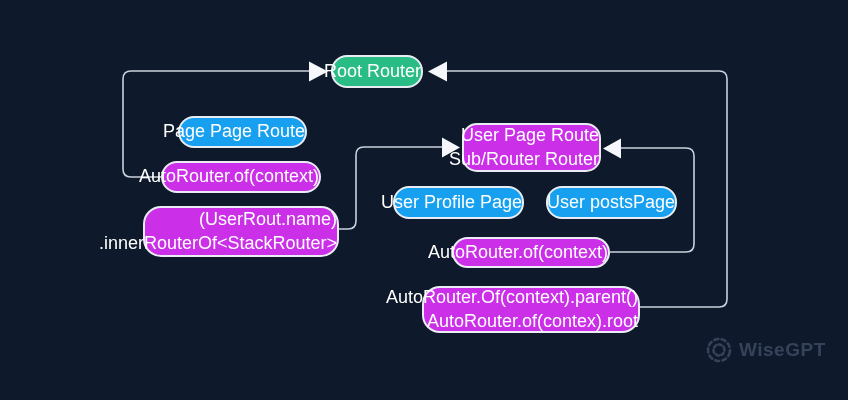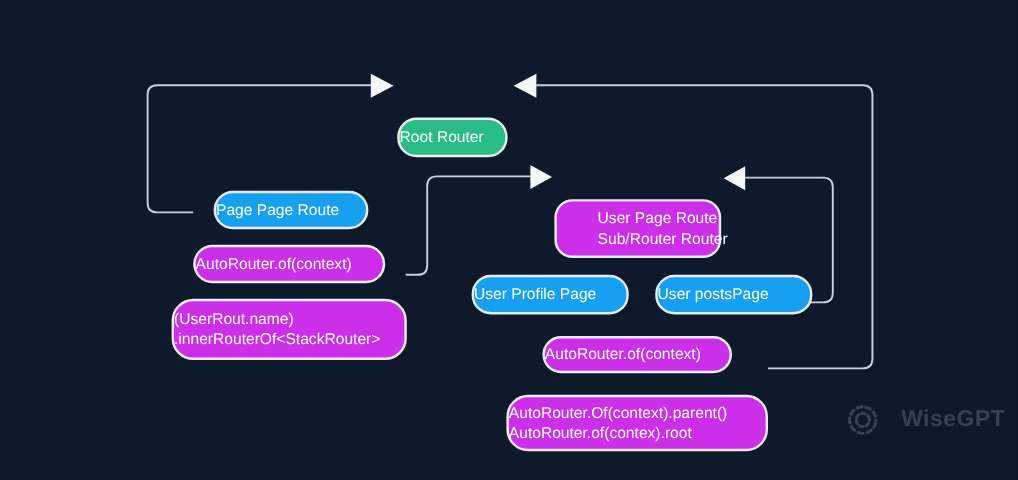--- a/index.html
+++ b/index.html
@@ -12,42 +12,41 @@
     font-family: "Liberation Sans", sans-serif;
   }
   .wires { position: absolute; left: 0; top: 0; }
   .wire { fill: none; stroke: var(--line, #c9d1dc); stroke-width: 1.6px; }
   .arrow { fill: var(--arrow, #f5f7fa); }
   .node {
     position: absolute;
     box-sizing: border-box;
     display: flex;
     flex-direction: column;
-    align-items: flex-start;
+    align-items: flex-end;
     justify-content: center;
     border: 2px solid var(--node-border, #e9edf3);
     border-radius: 16px;
     color: var(--node-text, #ffffff);
-    font-size: 13px;
+    font-size: 18px;
     line-height: 1.3;
     text-align: center;
     white-space: nowrap;
-    margin-top: 43px;
   }
   .node span { display: block; }
   .green   { background: var(--green, #29bd85); }
   .blue    { background: var(--blue, #18a0f0); }
   .magenta { background: var(--magenta, #cb2fe8); }
   .watermark {
     position: absolute;
     left: 704px;
     top: 335px;
     display: flex;
     align-items: center;
-    gap: 17px;
+    gap: 5px;
     color: var(--watermark, #36425a);
   }
   .wm-text {
     font-size: 19px;
     font-weight: 700;
     letter-spacing: 0.5px;
   }
   .wm-icon circle { stroke: var(--watermark, #36425a); }
 </style>
 </head>

